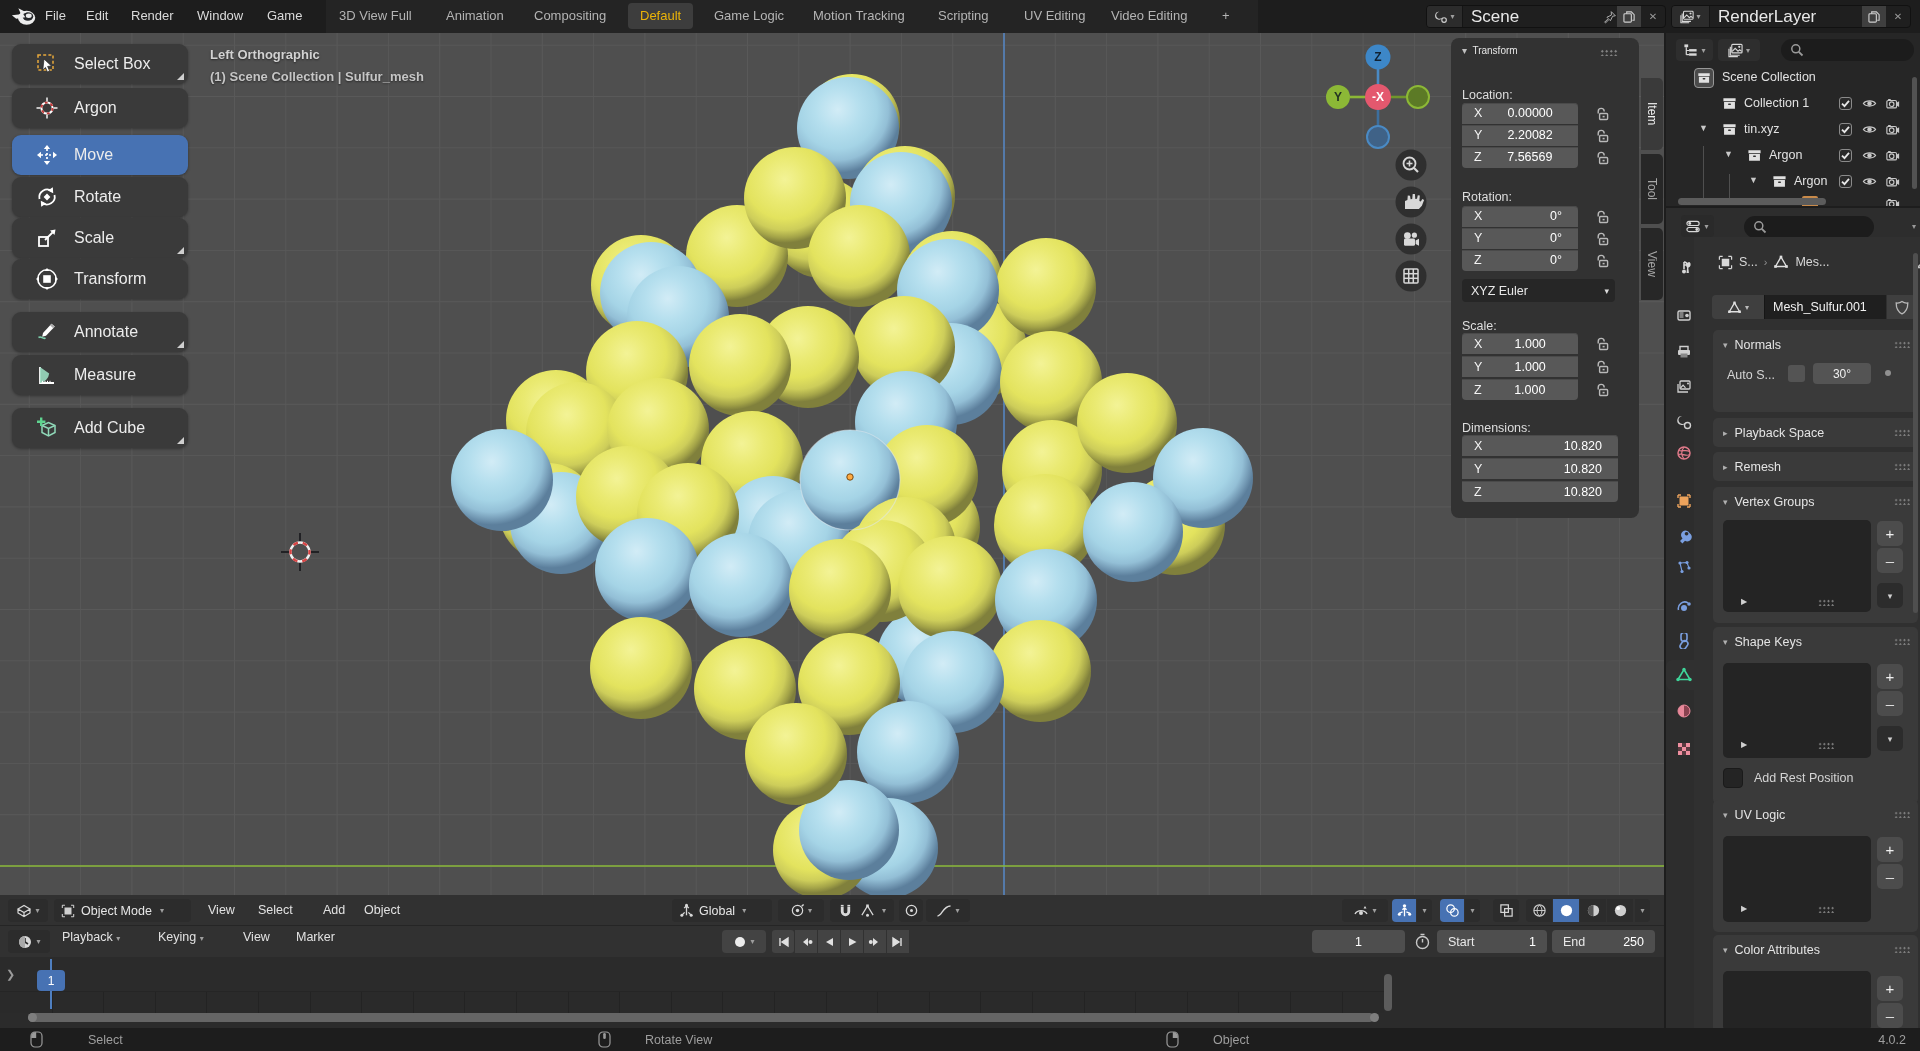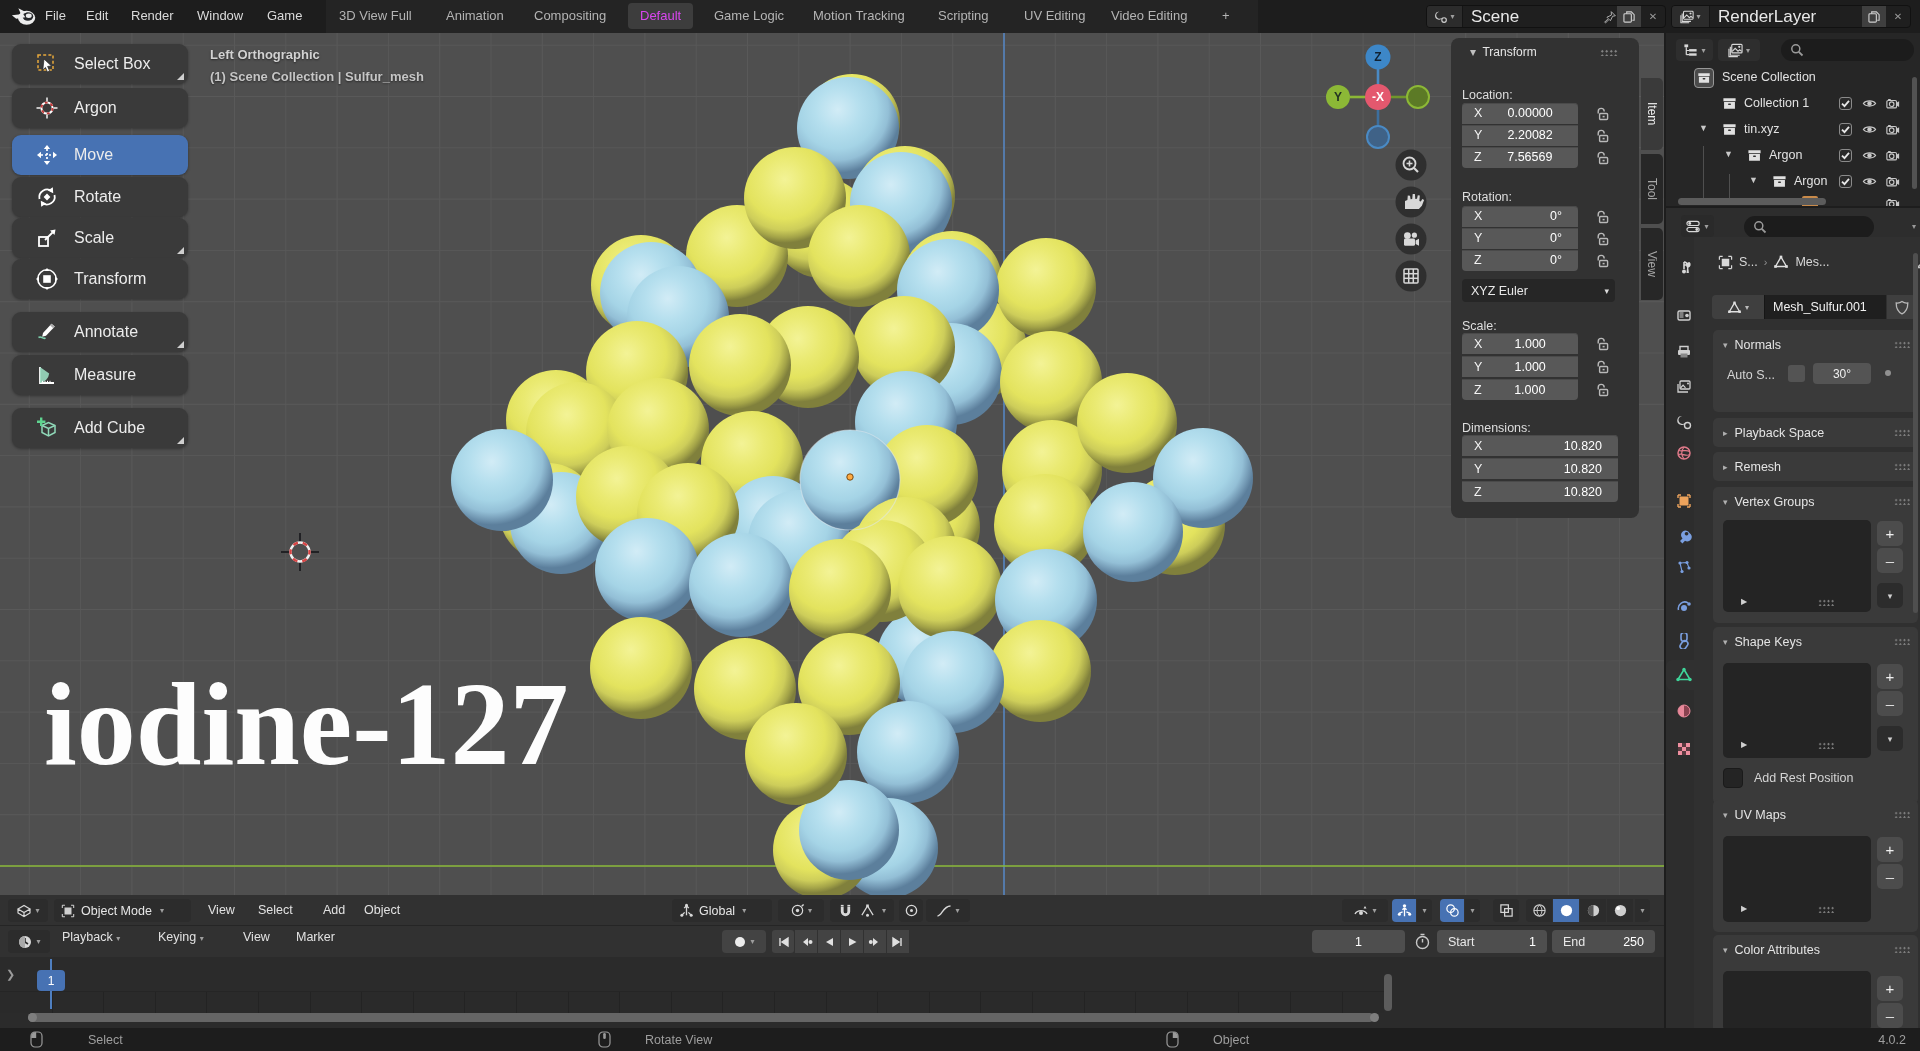--- a/index.html
+++ b/index.html
@@ -1,18 +1,18 @@
 <!DOCTYPE html>
 <html><head><meta charset="utf-8"><style>
 *{margin:0;padding:0;box-sizing:border-box}
 html,body{width:1920px;height:1051px;overflow:hidden;background:#1d1d1d;font-family:"Liberation Sans",sans-serif;-webkit-font-smoothing:antialiased}
 .topbar{position:absolute;left:0;top:0;width:1920px;height:33px;background:#1d1d1d}
 .tmenu{position:absolute;top:8px;font-size:13px;color:#dadada}
 .ttab{position:absolute;top:8px;font-size:13px;color:#b4b4b4;white-space:nowrap}
-.ttabsel{color:#d946ef;z-index:1}
+.ttabsel{color:#eab308;z-index:1}
 .ttabsel::before{content:"";position:absolute;left:-12px;right:-12px;top:-5px;bottom:-6px;background:#3d3d3d;border-radius:4px;z-index:-1}
 .pill{position:absolute;top:5px;height:23px;background:#1f1f1f;border:1px solid #111;border-radius:4px;display:flex;align-items:center}
 .pseg{display:flex;align-items:center;justify-content:center;gap:2px;background:#2c2c2c;height:100%;border-radius:3px 0 0 3px;border-right:1px solid #151515}
 .ptext{color:#e8e8e8;font-size:17px;margin-left:8px}
 .pcopy{width:24px;height:100%;background:#3f3f3f;display:flex;align-items:center;justify-content:center}
 .px{width:24px;color:#9a9a9a;font-size:10px;display:flex;align-items:center;justify-content:center}
 .vv{color:#9e9e9e;font-size:8px}
 .viewport{position:absolute;left:0;top:33px;width:1664px;height:862px;background:#4f4f4f;overflow:hidden}
 .vlabel{position:absolute;color:#d2d2d2;font-size:13px;font-weight:bold;text-shadow:0 1px 2px rgba(0,0,0,0.5)}
 .tbtn{position:absolute;left:12px;width:176px;height:40px;background:#3a3a3a;border-radius:9px;display:flex;align-items:center;box-shadow:0 1px 3px rgba(0,0,0,0.35);color:#ececec;font-size:16px}
@@ -296,21 +296,20 @@
 <g stroke="#d8d8d8" stroke-width="1.5" fill="none">
         <rect x="1404" y="269" width="14" height="14" rx="1"></rect>
         <line x1="1408.7" y1="269" x2="1408.7" y2="283"></line>
         <line x1="1413.3" y1="269" x2="1413.3" y2="283"></line>
         <line x1="1404" y1="273.7" x2="1418" y2="273.7"></line>
         <line x1="1404" y1="278.3" x2="1418" y2="278.3"></line>
       </g>
 </svg>
 <div class="vlabel" style="left:210px;top:14px">Left Orthographic</div>
 <div class="vlabel" style="left:210px;top:36px;color:#c6c6c6">(1) Scene Collection | Sulfur_mesh</div>
-<div style="position:absolute;left:44px;top:633px;color:#fdfdfd;font-family:'Liberation Serif',serif;font-weight:bold;font-size:118px;line-height:1">iodine-127</div>
 <div class="tbtn" style="top:11px">
       <svg width="22" height="22" viewBox="0 0 22 22" style="margin-left:24px">
         <rect x="2" y="2" width="15" height="15" fill="none" stroke="#e8a93c" stroke-width="1.5" stroke-dasharray="3 2.2"></rect>
         <path d="M 8 6 L 15.5 13 L 11.6 13.4 L 13.6 18 L 11.4 18.9 L 9.5 14.4 L 6.8 17 Z" fill="#fff" stroke="#222" stroke-width="0.7"></path>
       </svg>
       <span>Select Box</span>
       <i class="tri"></i>
     </div>
 <div class="tbtn" style="top:55px">
       <svg width="22" height="22" viewBox="0 0 22 22" style="margin-left:24px">
@@ -397,21 +396,21 @@
         <g stroke="#8fd8b8" stroke-width="1.5" fill="none">
           <path d="M6 8.5 L12.5 5.5 L19 8.5 L19 15.5 L12.5 18.8 L6 15.5 Z"></path>
           <path d="M6 8.5 L12.5 11.5 L19 8.5 M12.5 11.5 V 18.8"></path>
         </g>
         <path d="M5.2 1 v3 h-3 v2.4 h3 v3 h2.4 v-3 h3 V4 h-3 V1 Z" fill="#5fd38f" transform="translate(-1.2,-0.5)"></path>
       </svg>
       <span>Add Cube</span>
       <i class="tri"></i>
     </div>
 <div class="npanel">
-<div style="position:absolute;left:19px;top:7px;color:#e6e6e6;font-size:12px"><span style="color:#c0c0c0">▾</span>&nbsp; Transform</div>
+<div style="position:absolute;left:11px;top:7px;color:#e6e6e6;font-size:10px"><span style="color:#c0c0c0">▾</span>&nbsp; Transform</div>
 <div class="grip" style="left:149px;top:11px"></div>
 <div style="position:absolute;left:11px;top:50px;color:#dedede;font-size:12.5px">Location:</div>
 <div class="nfield" style="left:11px;top:65px;width:116px;height:20.7px;border-top-left-radius:4px;border-top-right-radius:4px">
         <span class="nfl">X</span>
         <span class="nfv" style="margin:0 auto">0.00000</span>
       </div>
 <div style="position:absolute;left:145px;top:69px"><svg width="13" height="14" viewBox="0 0 13 14">
           <path d="M2.2 6.5 V4.4 A 3 3 0 0 1 8.2 4.4" fill="none" stroke="#b9b9b9" stroke-width="1.4"></path>
           <rect x="3.6" y="6.5" width="8" height="6" rx="1" fill="none" stroke="#b9b9b9" stroke-width="1.4"></rect>
           <rect x="6.6" y="8.8" width="2" height="1.6" fill="#b9b9b9"></rect>
@@ -827,21 +826,21 @@
         <div class="grip2" style="position:absolute;left:105px;top:115px"></div>
         <div class="pbtn" style="top:37px">+</div>
         <div class="pbtn" style="top:64px;color:#ddd">–</div>
         <div class="pbtnd" style="top:99px">▾</div>
         <div style="position:absolute;left:10px;top:141px;width:20px;height:20px;background:#242424;border:1px solid #1a1a1a;border-radius:4px"></div>
         <div style="position:absolute;left:41px;top:144px;color:#d4d4d4;font-size:12.5px">Add Rest Position</div>
       </div>
 <div class="ppanel" style="top:563px;height:132px">
         <div class="phead">
           <span class="parr">▾</span>
-          <span>UV Maps</span>
+          <span>UV Logic</span>
           <span class="grip2"></span>
         </div>
         <div class="plist" style="top:36px;height:86px"></div>
         <div class="plarr" style="top:104px">▶</div>
         <div class="grip2" style="position:absolute;left:105px;top:106px"></div>
         <div class="pbtn" style="top:37px">+</div>
         <div class="pbtn" style="top:64px;color:#ddd">–</div>
       </div>
 <div class="ppanel" style="top:698px;height:101px">
         <div class="phead">

